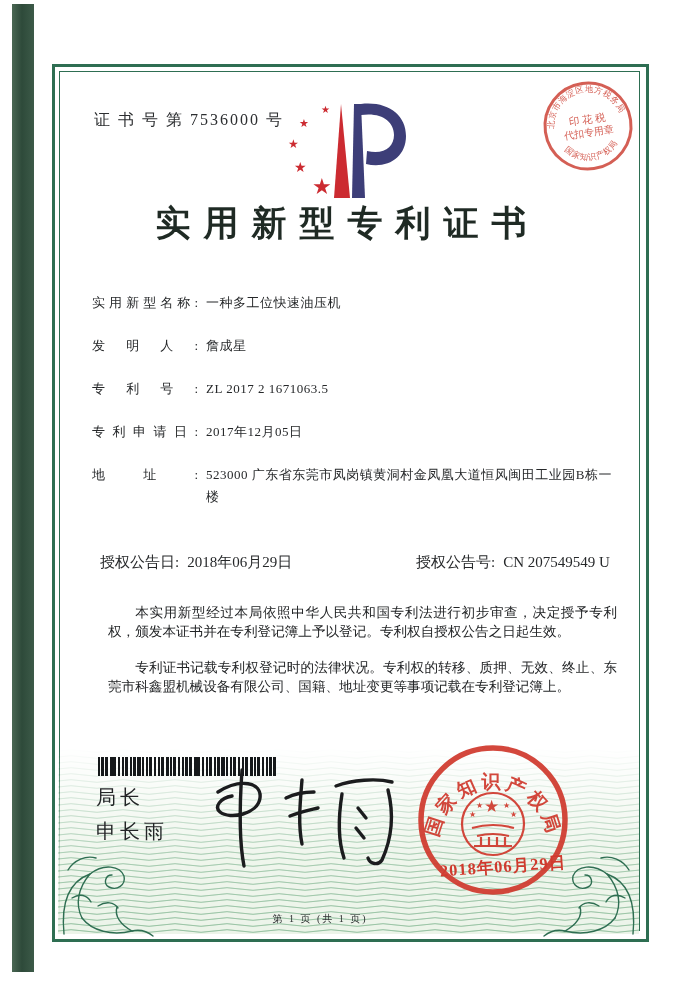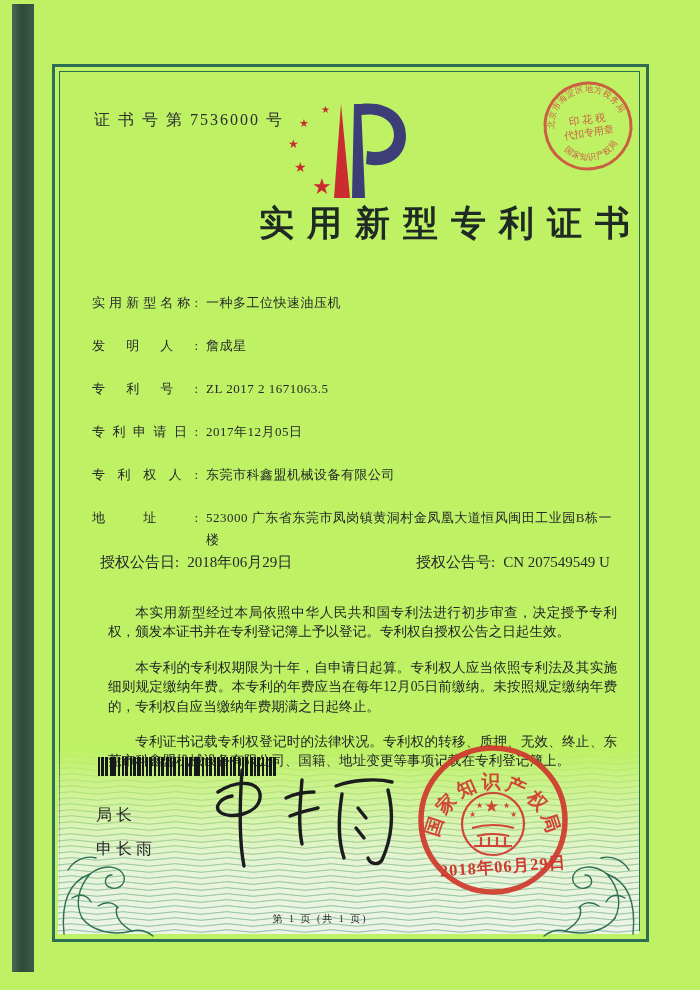--- a/index.html
+++ b/index.html
@@ -6,21 +6,21 @@
     --frame-green:#2e6e52;
     --wave-green:#8fbf9b;
     --seal-red:#d03a2e;
     --stamp-red:#cf4a3e;
     --logo-red:#cc2b31;
     --logo-navy:#3d3e78;
     --text-dark:#26282a;
   }
   html,body{margin:0;padding:0;}
   body{background:#e8e8e4;font-family:"Liberation Serif","DejaVu Serif",serif;}
-  .page{position:relative;width:700px;height:990px;background:#bef264;overflow:hidden;margin:0 auto;}
+  .page{position:relative;width:700px;height:990px;background:#ffffff;overflow:hidden;margin:0 auto;}
 
   
   .spine{position:absolute;left:12px;top:4px;width:22px;height:968px;
     background:linear-gradient(90deg,#4a6753 0%,#2e4a3a 45%,#3c5a48 100%);}
 
   
   .frame{position:absolute;left:52px;top:64px;width:591px;height:872px;
     border:3px solid var(--frame-green);}
   .frame-inner{position:absolute;left:59px;top:71px;width:579px;height:858px;
     border:1px solid var(--frame-green);}
@@ -35,21 +35,21 @@
 
   .cert-no{position:absolute;left:94px;top:110px;font-size:16px;letter-spacing:2px;
     color:#2c2e30;}
 
   .logo{position:absolute;left:288px;top:98px;}
   .logo-star{fill:var(--logo-red);font-family:"DejaVu Sans",sans-serif;}
 
   .tax-stamp{position:absolute;left:540px;top:78px;opacity:.88;}
   .tax-stamp text{fill:var(--stamp-red);}
 
-  .title{position:absolute;left:52px;top:200px;width:591px;text-align:right;
+  .title{position:absolute;left:52px;top:200px;width:591px;text-align:center;
     font-size:35px;font-weight:700;letter-spacing:13px;color:#1f2a24;}
 
   .fields{position:absolute;left:92px;top:292px;width:545px;font-size:13px;color:var(--text-dark);}
   .frow{display:flex;margin-bottom:21px;line-height:22px;min-height:22px;}
   .flabel{display:inline-block;width:106px;flex:0 0 106px;text-align:justify;
     text-align-last:justify;margin-right:8px;}
   .fvalue{letter-spacing:.5px;}
   .fvalue.wrapv{width:408px;}
 
   .grant-row{position:absolute;left:92px;top:551px;width:545px;font-size:15px;
@@ -62,21 +62,21 @@
   .body-text{position:absolute;left:92px;top:587px;width:541px;font-size:13.6px;
     line-height:19.4px;text-align:justify;color:#222426;}
   .body-text p{margin:16px;text-indent:2em;}
 
   .barcode{position:absolute;left:98px;top:757px;width:178px;height:19px;
     background:
       repeating-linear-gradient(90deg,#15181a 0 2px,transparent 2px 4px),
       repeating-linear-gradient(90deg,#15181a 0 1px,transparent 1px 7px),
       repeating-linear-gradient(90deg,transparent 0 3px,#15181a 3px 5px,transparent 5px 12px);}
 
-  .signer{position:absolute;left:96px;top:798px;font-size:16px;letter-spacing:4px;
+  .signer{position:absolute;left:96px;top:780px;font-size:20px;letter-spacing:4px;
     color:#232527;line-height:34px;}
   .signer div{white-space:nowrap;}
 
   .signature{position:absolute;left:190px;top:764px;}
   .signature path{fill:none;stroke:#1b1c1e;stroke-width:3.4;stroke-linecap:round;stroke-linejoin:round;}
 
   .seal{position:absolute;left:414px;top:741px;opacity:.93;}
   .seal .ring{fill:none;stroke:var(--seal-red);stroke-width:5.5;}
   .seal .emblem{stroke:var(--seal-red);fill:none;stroke-width:2.2;}
   .seal text{fill:var(--seal-red);}
@@ -185,43 +185,38 @@
     </div>
     <div class="frow">
       <span class="flabel">专利号:</span>
       <span class="fvalue">ZL 2017 2 1671063.5</span>
     </div>
     <div class="frow">
       <span class="flabel">专利申请日:</span>
       <span class="fvalue">2017年12月05日</span>
     </div>
     <div class="frow">
-      <span class="flabel">专利权人:</span>
-      <span class="fvalue">东莞市科鑫盟机械设备有限公司</span>
-    </div>
-    <div class="frow">
       <span class="flabel">地址:</span>
       <span class="fvalue wrapv">523000 广东省东莞市凤岗镇黄洞村金凤凰大道恒风闽田工业园B栋一楼</span>
     </div>
   </div>
 
   <div class="grant-row">
     <span class="grant-pair p1">
       <span class="glabel">授权公告日:</span>
       <span>2018年06月29日</span>
     </span>
     <span class="grant-pair p2">
       <span class="glabel">授权公告号:</span>
       <span>CN 207549549 U</span>
     </span>
   </div>
 
   <div class="body-text">
     <p>本实用新型经过本局依照中华人民共和国专利法进行初步审查，决定授予专利权，颁发本证书并在专利登记簿上予以登记。专利权自授权公告之日起生效。</p>
-    <p>本专利的专利权期限为十年，自申请日起算。专利权人应当依照专利法及其实施细则规定缴纳年费。本专利的年费应当在每年12月05日前缴纳。未按照规定缴纳年费的，专利权自应当缴纳年费期满之日起终止。</p>
     <p>专利证书记载专利权登记时的法律状况。专利权的转移、质押、无效、终止、东莞市科鑫盟机械设备有限公司、国籍、地址变更等事项记载在专利登记簿上。</p>
   </div>
 
   <div class="barcode"></div>
 
   <div class="signer">
     <div>局长</div>
     <div>申长雨</div>
   </div>
 

